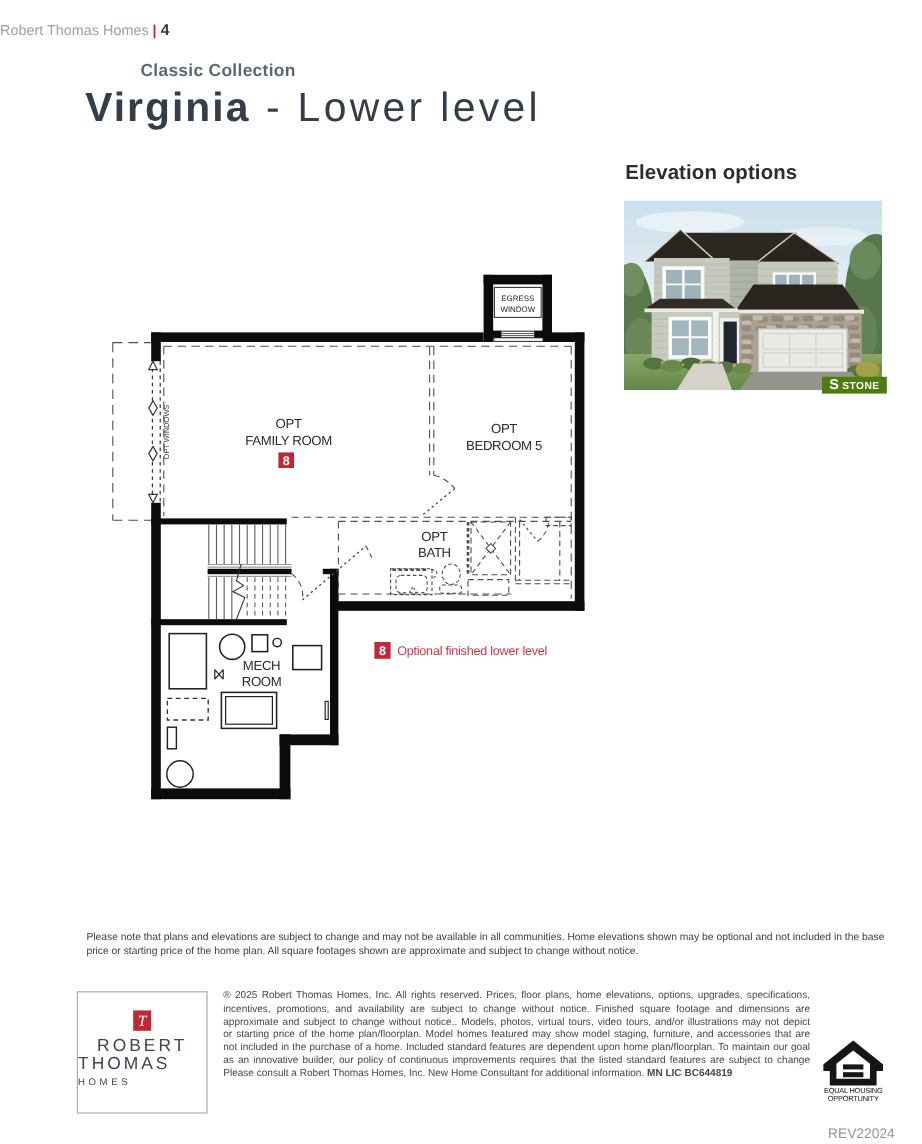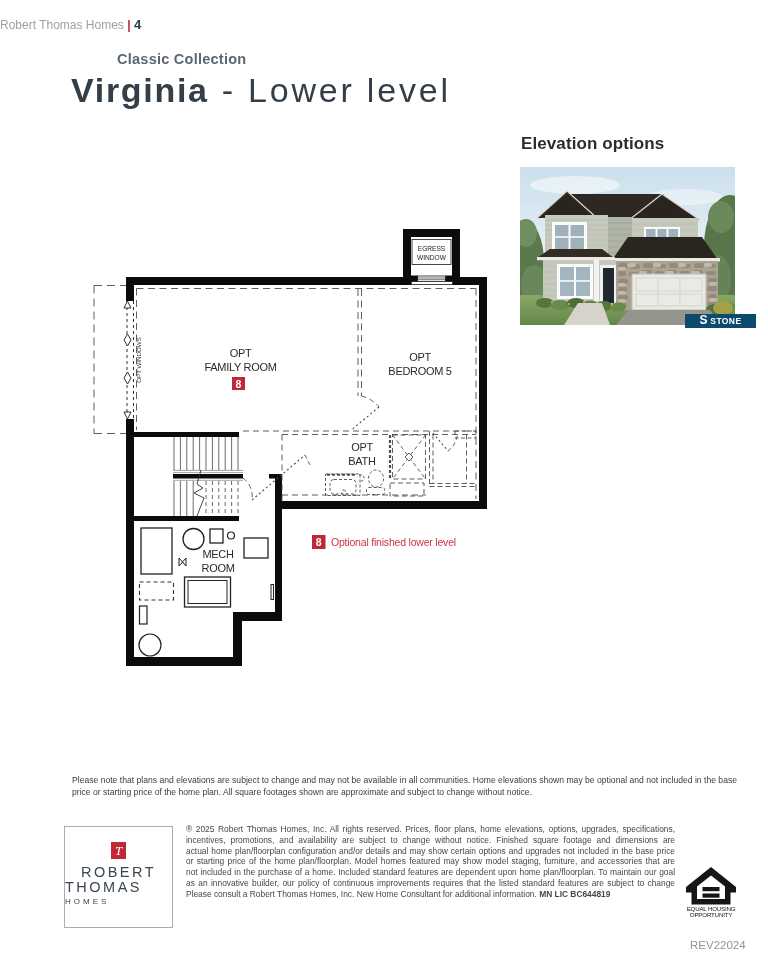--- a/index.html
+++ b/index.html
@@ -209,21 +209,21 @@
         <circle cx="201" cy="140" r="1.1" fill="#e0a54f"></circle>
     </g>
 
     <polygon points="58,136 82,136 90,158 44,158" fill="#d6d3cb"></polygon>
 
     <polygon points="108,143 190,143 200,158 96,158" fill="#95958e"></polygon>
 
     <ellipse cx="203" cy="141" rx="10" ry="7" fill="#a3a148"></ellipse>
   </svg>
 
-  <div class="abs" style="left:685px;top:314px;width:71px;height:14px;background:#0c4a6e;color:#fff;text-align:center;"><span style="font-size:12px;font-weight:700;vertical-align:top;line-height:13.5px;">S</span><span style="font-size:8.5px;font-weight:700;letter-spacing:.4px;vertical-align:top;line-height:14px;"> STONE</span></div>
+  <div class="abs" style="left:685px;top:314px;width:54px;height:14px;background:#4d7c0f;color:#fff;text-align:center;"><span style="font-size:12px;font-weight:700;vertical-align:top;line-height:13.5px;">S</span><span style="font-size:8.5px;font-weight:700;letter-spacing:.4px;vertical-align:top;line-height:14px;"> STONE</span></div>
 
   <svg class="abs" style="left:0;top:0;" width="768" height="953" viewBox="0 0 768 953">
     <g stroke-linecap="butt" stroke-linejoin="miter">
 
       <rect x="126" y="277" width="277" height="8" fill="#0b0b0b"></rect>
 
       <rect x="403" y="229" width="8" height="56" fill="#0b0b0b"></rect>
 
       <rect x="403" y="229" width="57" height="8" fill="#0b0b0b"></rect>
 
@@ -452,21 +452,21 @@
     <div class="abs" style="left:46px;top:15px;width:15px;height:17px;background:#c22734;color:#fff;text-align:center;font-family:'Liberation Serif',serif;font-style:italic;font-size:13px;line-height:17px;">T</div>
 
     <div class="abs" style="left:0;top:37px;width:107px;text-align:center;color:#3b4650;font-size:14.5px;letter-spacing:2.5px;">ROBERT</div>
     <div class="abs" style="left:0;top:52px;width:107px;text-align:left;color:#3b4650;font-size:14.5px;letter-spacing:2.5px;">THOMAS</div>
     <div class="abs" style="left:0;top:69.5px;width:107px;text-align:left;color:#3b4650;font-size:8px;letter-spacing:3px;">HOMES</div>
   </div>
 
   <div class="abs" style="left:186px;top:824px;width:489px;font-size:8.4px;line-height:10.8px;color:#47474a;">
     <div style="text-align:justify;text-align-last:justify;">® 2025 Robert Thomas Homes, Inc. All rights reserved. Prices, floor plans, home elevations, options, upgrades, specifications,</div>
     <div style="text-align:justify;text-align-last:justify;">incentives, promotions, and availability are subject to change without notice. Finished square footage and dimensions are</div>
-    <div style="text-align:justify;text-align-last:justify;">actual home plan/floorplan configuration and/or details and may show certain options and upgrades not included in the base price</div>
+    <div style="text-align:justify;text-align-last:justify;">approximate and subject to change without notice.. Models, photos, virtual tours, video tours, and/or illustrations may not depict</div>
     <div style="text-align:justify;text-align-last:justify;">or starting price of the home plan/floorplan. Model homes featured may show model staging, furniture, and accessories that are</div>
     <div style="text-align:justify;text-align-last:justify;">not included in the purchase of a home. Included standard features are dependent upon home plan/floorplan. To maintain our goal</div>
     <div style="text-align:justify;text-align-last:justify;">as an innovative builder, our policy of continuous improvements requires that the listed standard features are subject to change</div>
     <div>Please consult a Robert Thomas Homes, Inc. New Home Consultant for additional information. <b>MN LIC BC644819</b></div>
   </div>
 
   <svg class="abs" style="left:686px;top:866px;" width="50" height="52" viewBox="0 0 50 52">
     <g>
       <polygon points="25,1 50,21 50,26.5 44.5,26.5 44.5,38.5 5.5,38.5 5.5,26.5 0,26.5 0,21" fill="#161616"></polygon>
       <polygon points="25,9.5 39,20.5 39,33 11,33 11,20.5" fill="#ffffff"></polygon>

